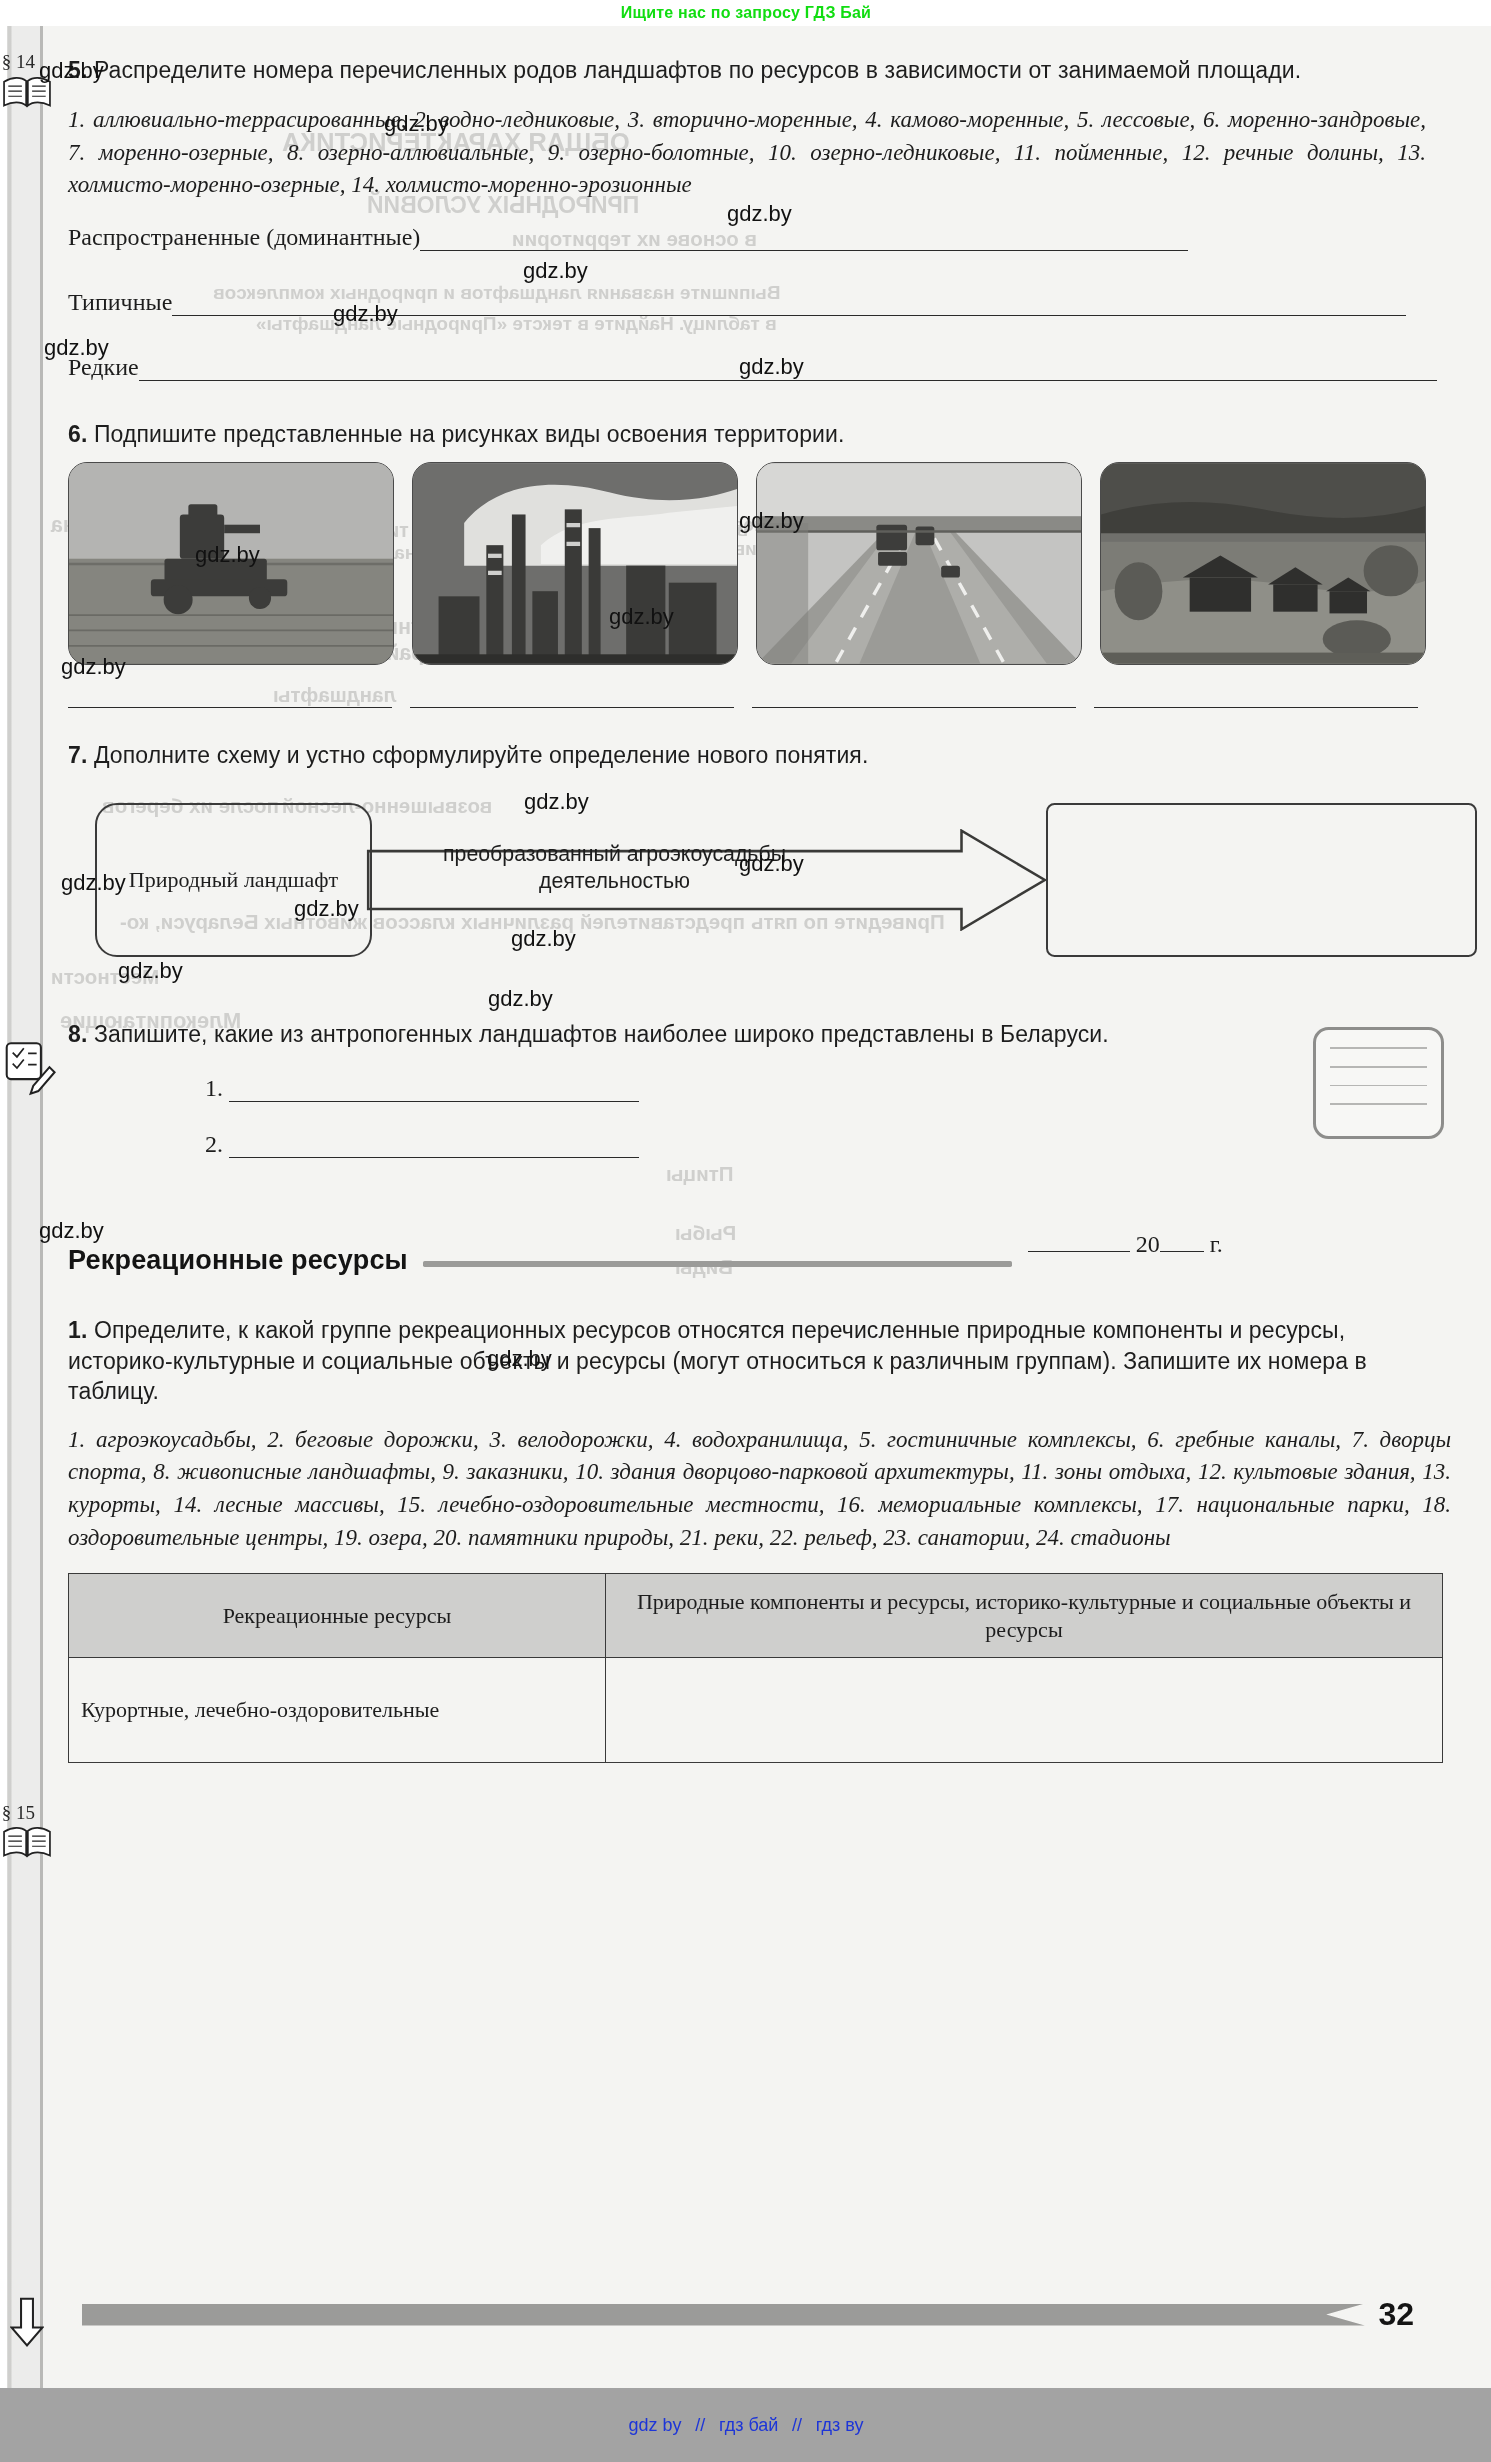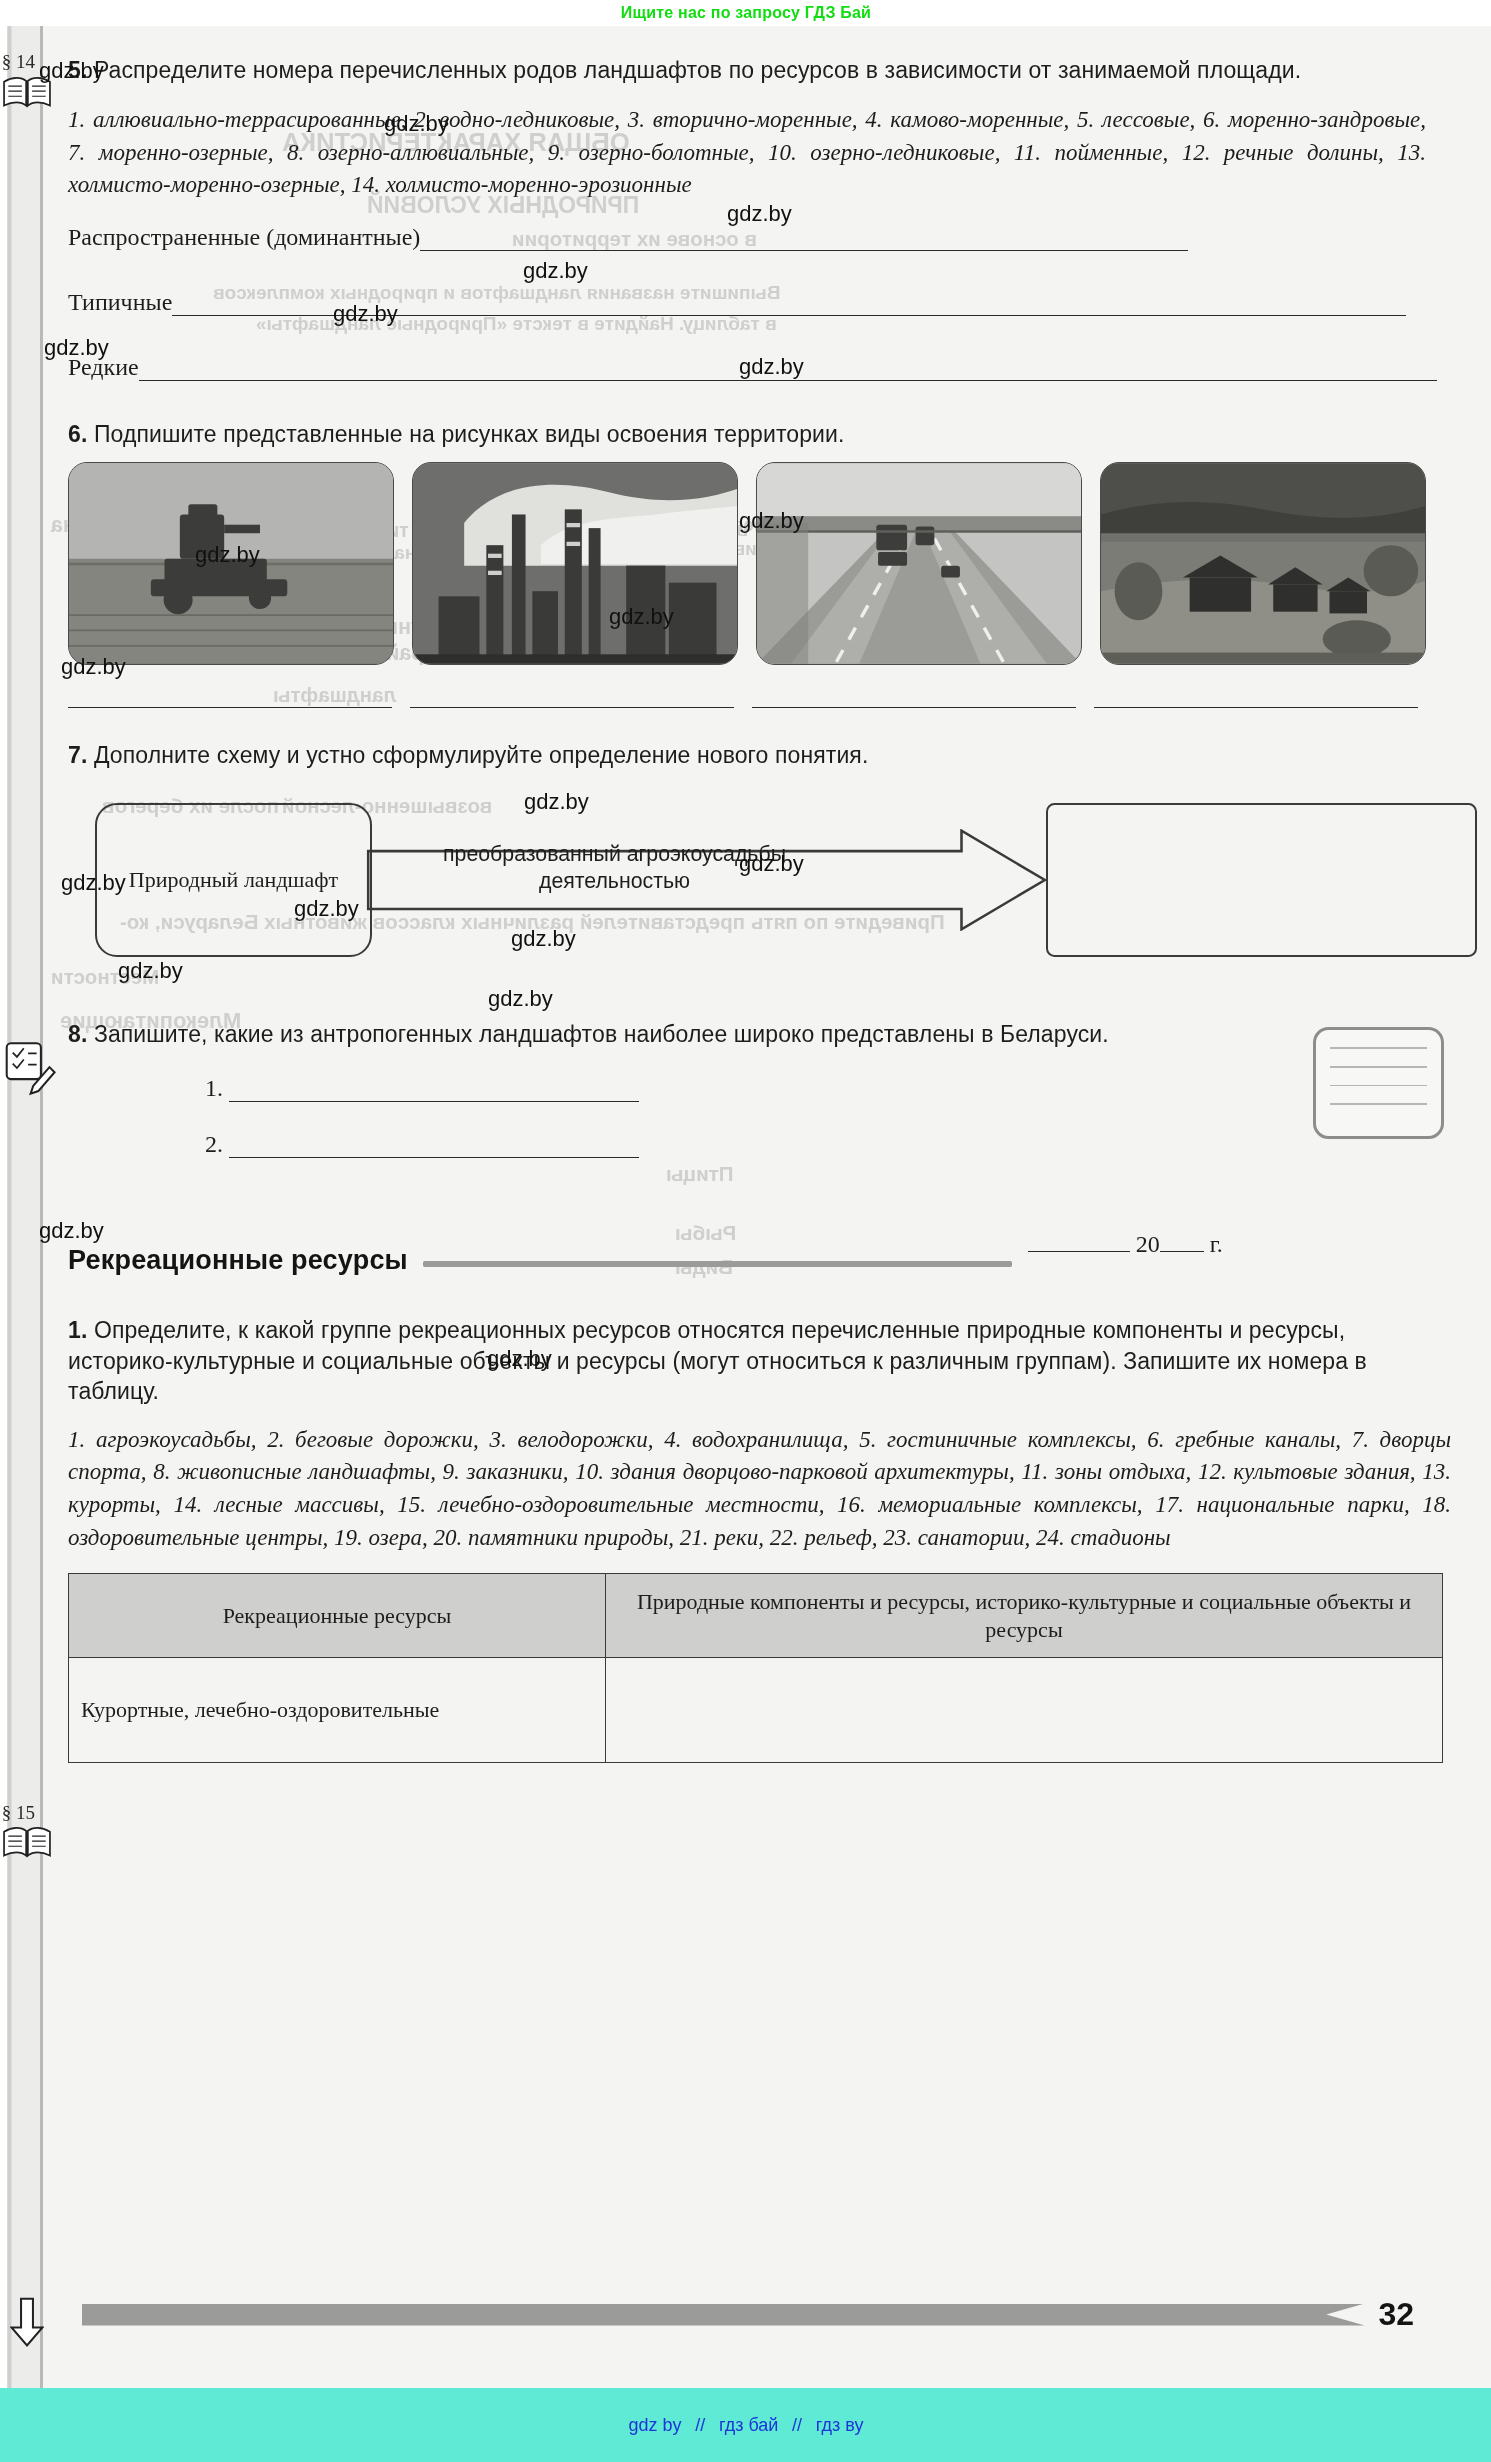--- a/index.html
+++ b/index.html
@@ -162,21 +162,21 @@
   }
   
   .wm{
     position:absolute;color:#111;font-size:22px;
     font-family:"Liberation Sans",sans-serif;
     pointer-events:none;user-select:none;white-space:nowrap;
   }
   
   .footer{
     position:absolute;left:0;bottom:0;width:1492px;height:74px;
-    background:#5eead4;display:flex;align-items:center;justify-content:center;
+    background:#a3a3a3;display:flex;align-items:center;justify-content:center;
     gap:13.7px;
   }
   .footer a{
     color:#1d35d8;font-size:18px;text-decoration:none;font-weight:500;
   }
   .footer .sep{color:#1d35d8;font-size:18px;}
 </style>
 </head>
 <body>
 

